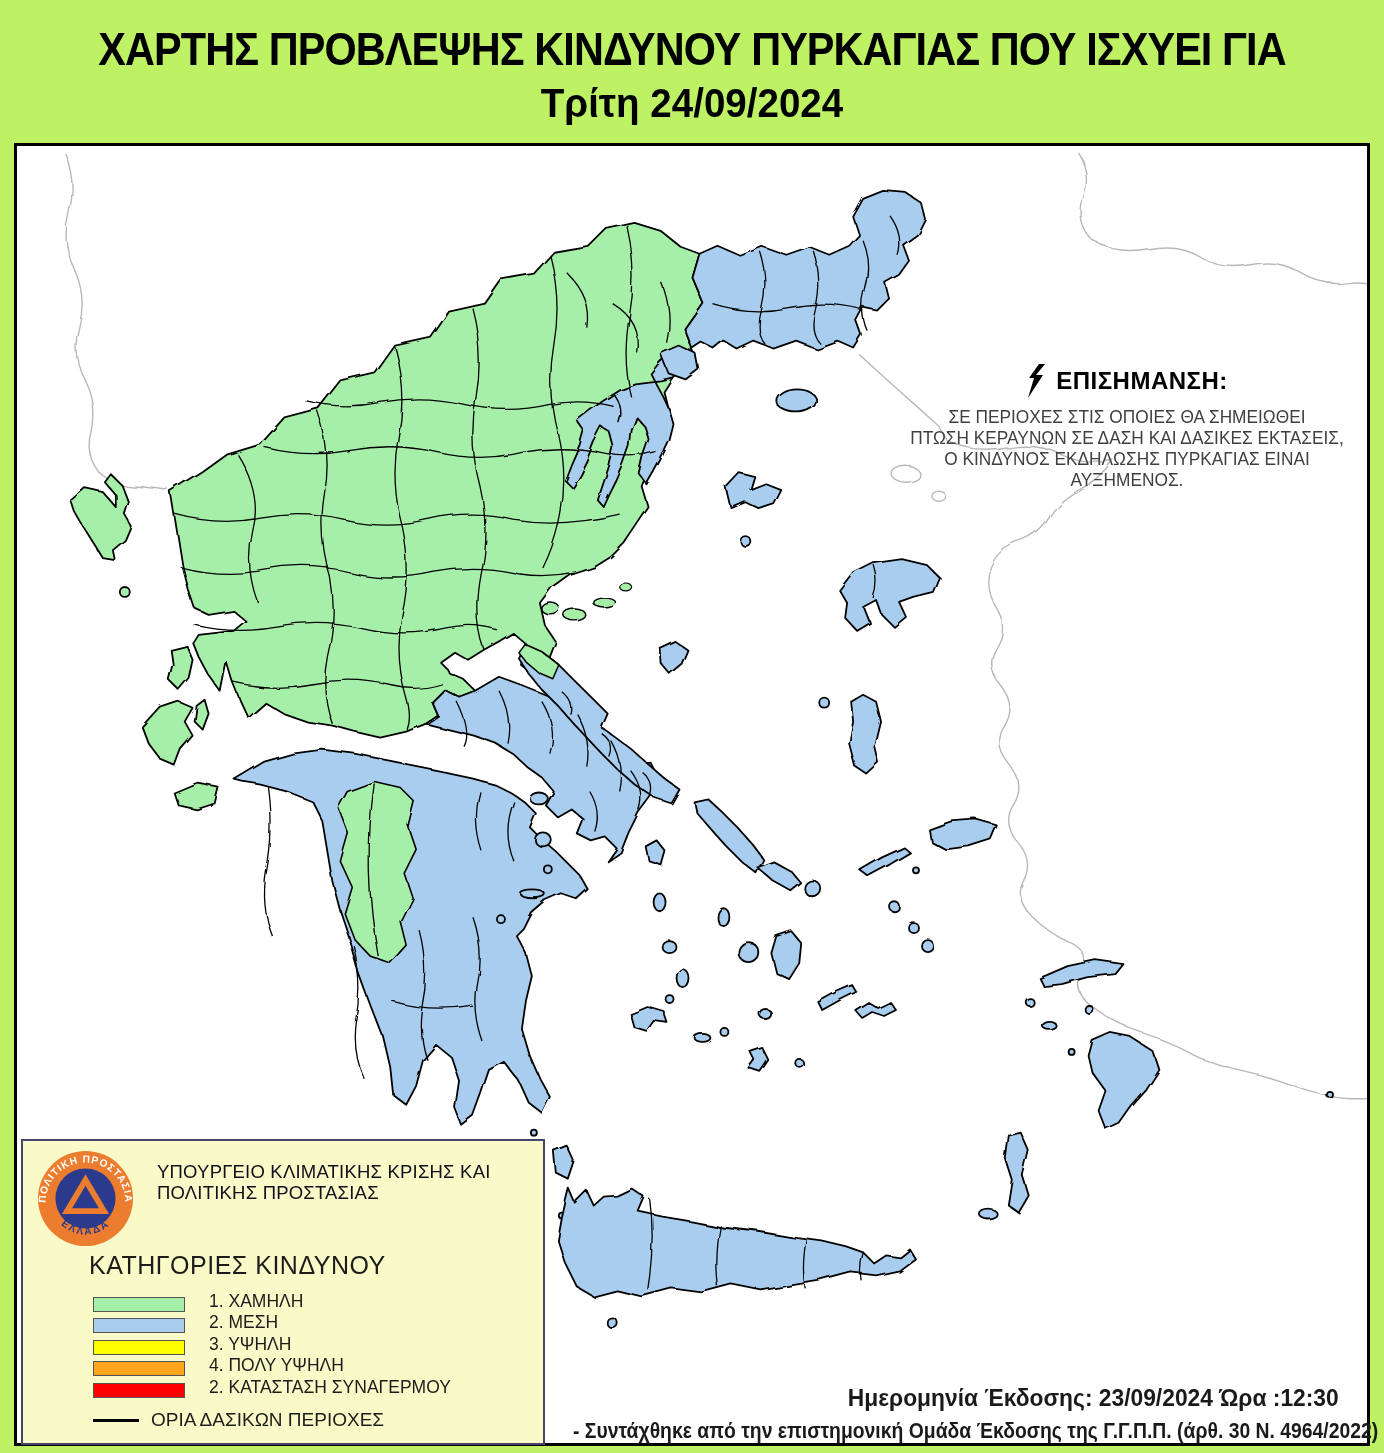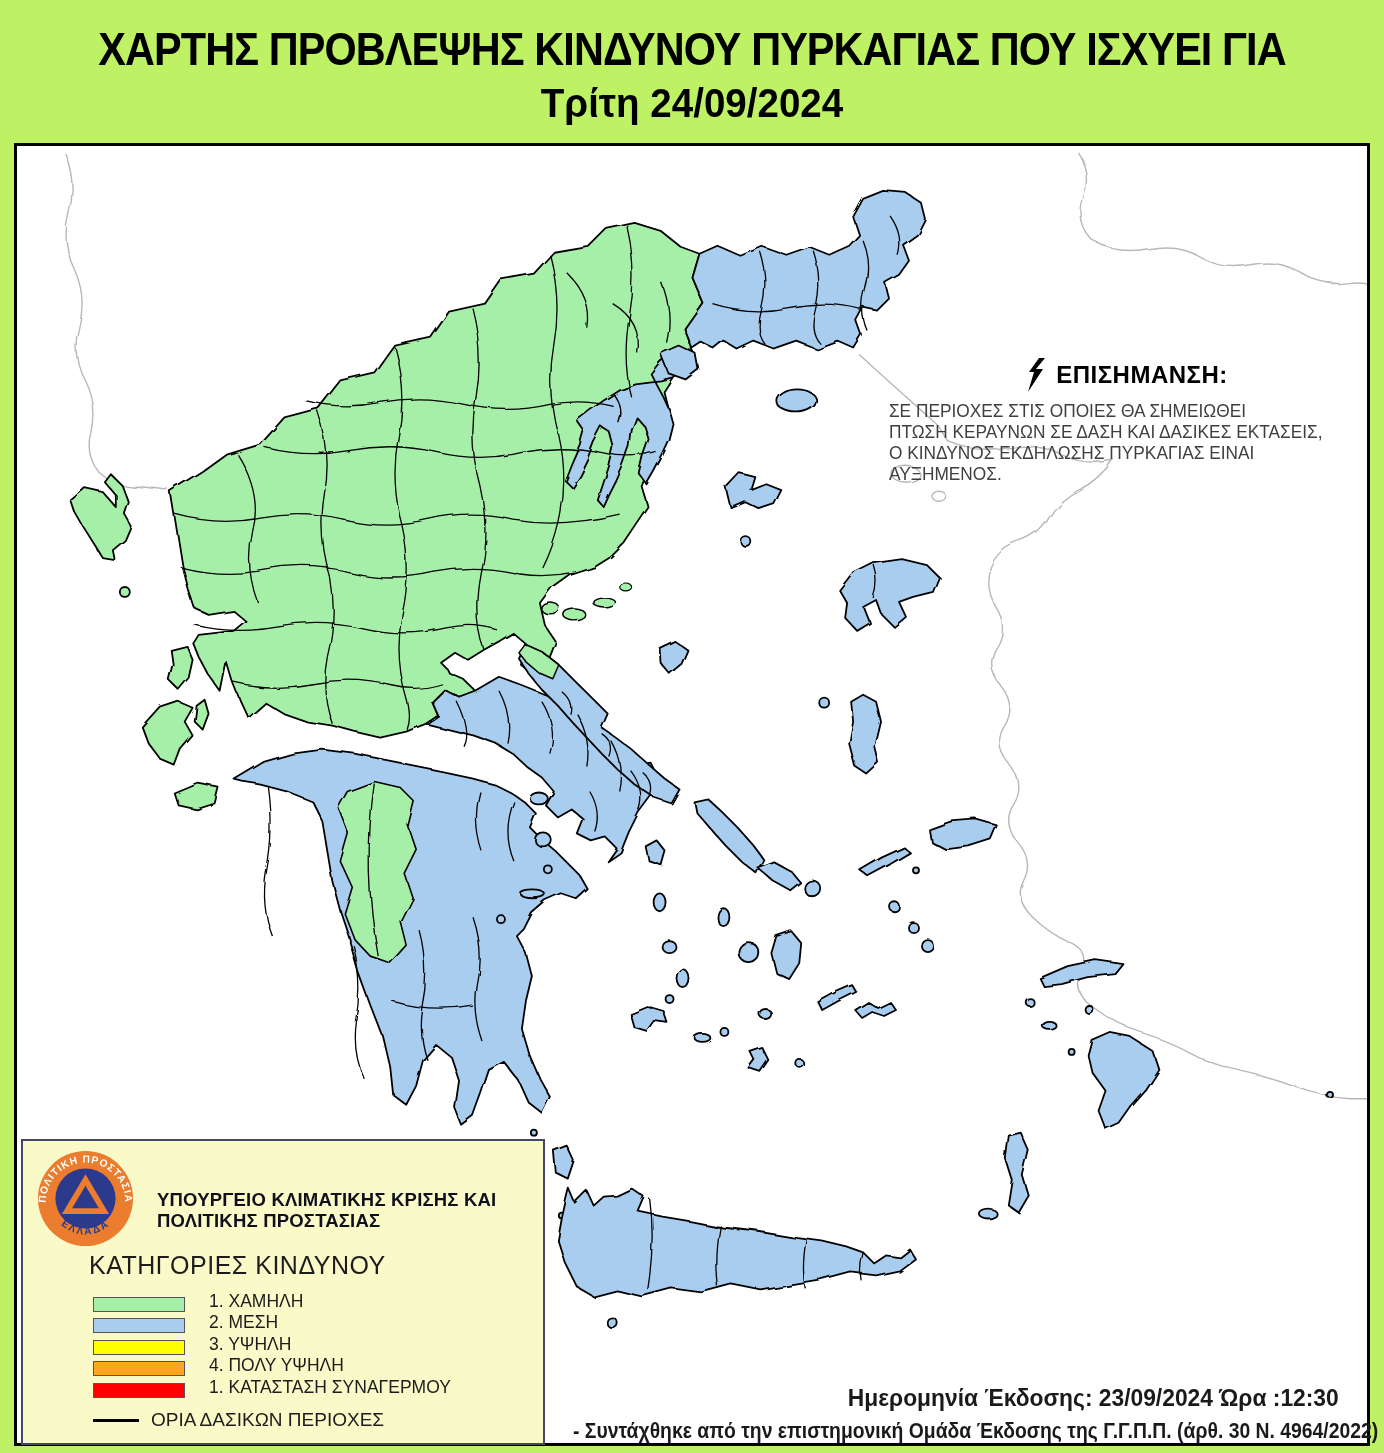--- a/index.html
+++ b/index.html
@@ -13,34 +13,34 @@
                  letter-spacing:-1px; transform:scaleX(0.90); transform-origin:center; white-space:nowrap; }
   .title-line2 { margin-top:4px; font-size:41px; font-weight:bold; color:#000;
                  transform:scaleX(0.94); transform-origin:center; }
 
   
   .map-frame { position:absolute; left:14px; top:143px; width:1356px; height:1303px;
                border:3px solid #000; background:#fff; }
   .map-svg { position:absolute; left:0; top:0; }
 
   
-  .warning { position:absolute; left:862px; top:212px; width:496px; text-align:left; }
+  .warning { position:absolute; left:862px; top:218px; width:496px; text-align:center; }
   .warning-head { display:flex; align-items:center; justify-content:center; gap:10px; }
   .warning-head .w-title { font-size:24px; font-weight:bold; color:#000; letter-spacing:0.5px; }
   .bolt-icon svg { display:block; }
   .warning-body { margin-top:9px; font-size:18px; line-height:21px; color:#3f3f3f;
                   transform:scaleX(0.96); transform-origin:center; }
 
   
   .legend { position:absolute; left:4px; top:993px; width:524px; height:306px;
             background:#fafac9; border:2px solid #45456e; }
   .logo { position:absolute; left:14px; top:9px; width:97px; height:97px; }
   .ministry { position:absolute; left:134px; top:20px; width:386px;
-              font-size:18.5px; font-weight:bold; color:#10101c; line-height:21px;
-              letter-spacing:0.2px;margin-top:28px; }
+              font-size:18.5px; font-weight:normal; color:#10101c; line-height:21px;
+              letter-spacing:0.2px; }
   .cat-title { position:absolute; left:66px; top:110px; font-size:25px; color:#1c1c1c;
                letter-spacing:0.5px; }
   .cat-rows { position:absolute; left:70px; top:149px; }
   .cat-row { display:flex; align-items:flex-end; height:21.5px; }
   .cat-swatch { width:92px; height:15px; border:1.5px solid #555; margin-right:24px; }
   .cat-label { font-size:17.5px; color:#1c1c1c; white-space:nowrap; }
   .bound-row { position:absolute; left:70px; top:268px; display:flex; align-items:center; }
   .bound-line { width:46px; height:0; border-top:3px solid #000; margin-right:12px; }
   .bound-label { font-size:19px; color:#1c1c1c; }
 
@@ -272,21 +272,21 @@
         <div class="cat-row">
           <span class="cat-swatch" style="background-color: rgb(255, 255, 0);"></span>
           <span class="cat-label">3. ΥΨΗΛΗ</span>
         </div>
         <div class="cat-row">
           <span class="cat-swatch" style="background-color: rgb(255, 165, 30);"></span>
           <span class="cat-label">4. ΠΟΛΥ ΥΨΗΛΗ</span>
         </div>
         <div class="cat-row">
           <span class="cat-swatch" style="background-color: rgb(255, 0, 0);"></span>
-          <span class="cat-label">1. ΚΑΤΑΣΤΑΣΗ ΣΥΝΑΓΕΡΜΟΥ</span>
+          <span class="cat-label">2. ΚΑΤΑΣΤΑΣΗ ΣΥΝΑΓΕΡΜΟΥ</span>
         </div>
       </div>
 
       <div class="bound-row">
         <span class="bound-line"></span>
         <span class="bound-label">ΟΡΙΑ ΔΑΣΙΚΩΝ ΠΕΡΙΟΧΕΣ</span>
       </div>
     </div>
 
     <div class="issue-date">Ημερομηνία Έκδοσης: 23/09/2024  Ώρα :12:30</div>

